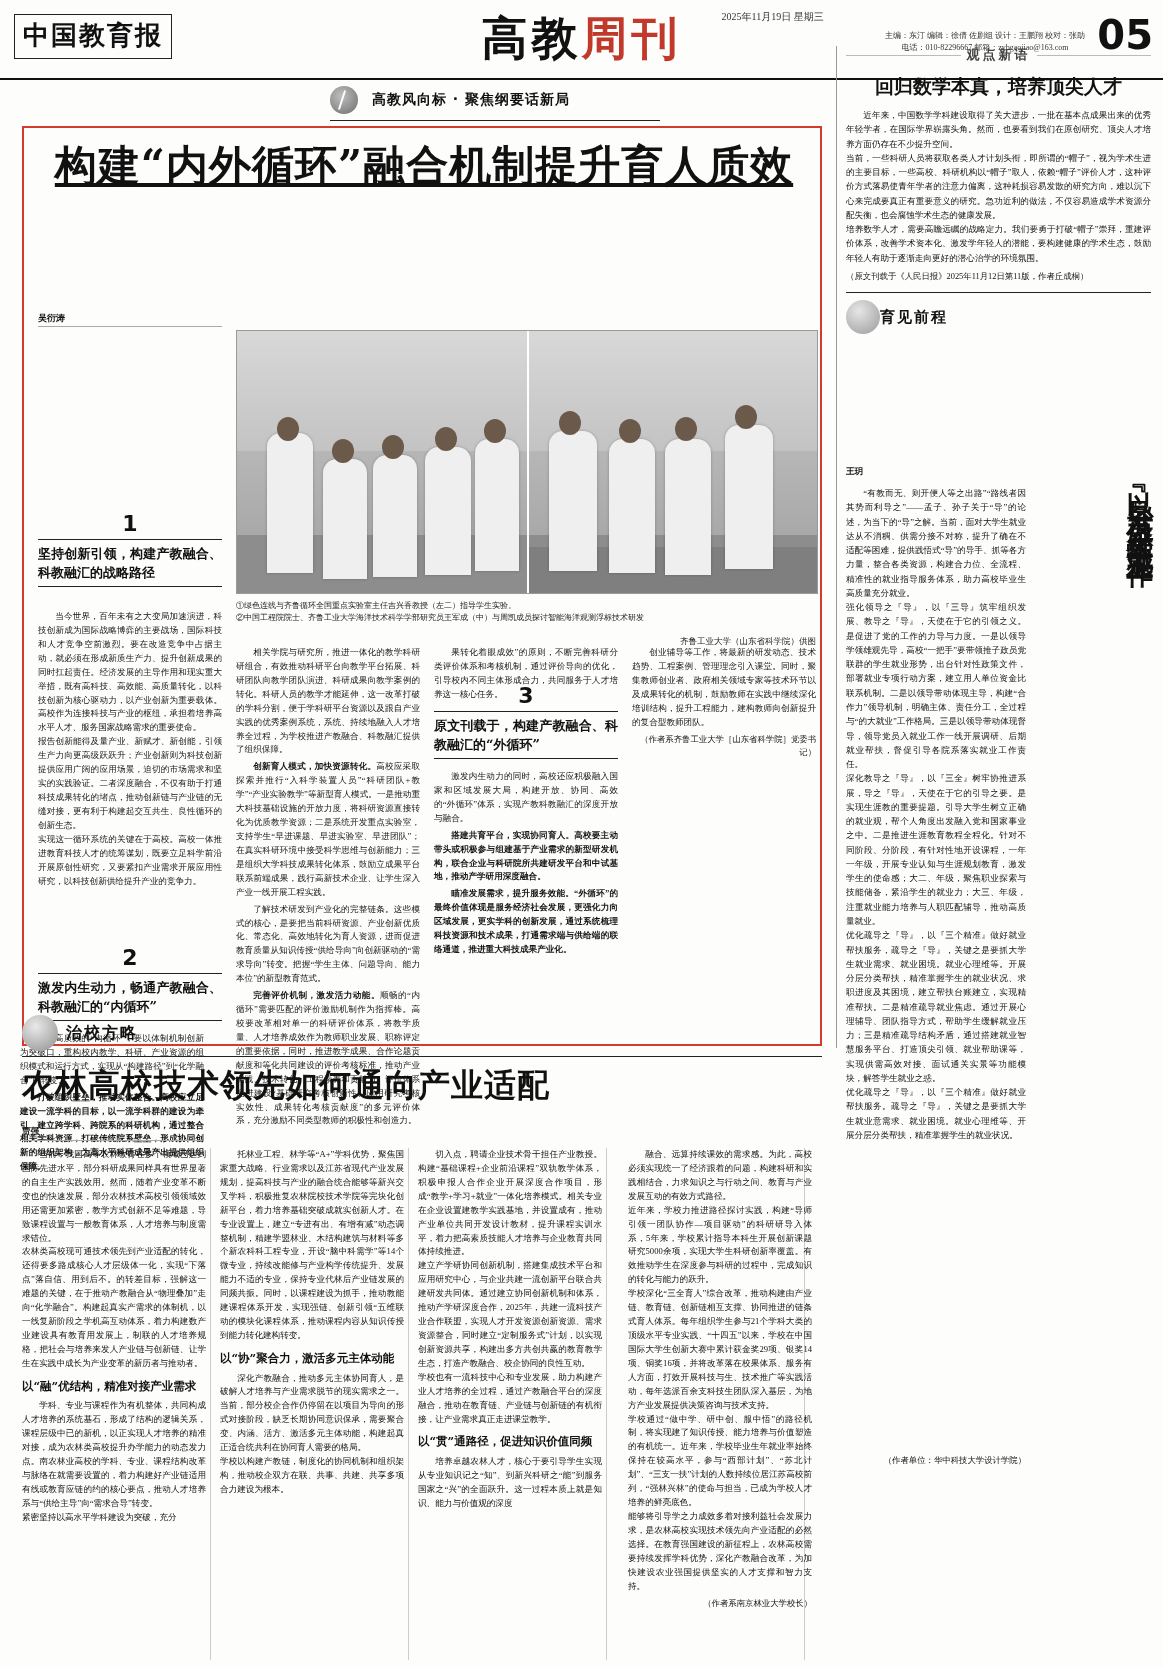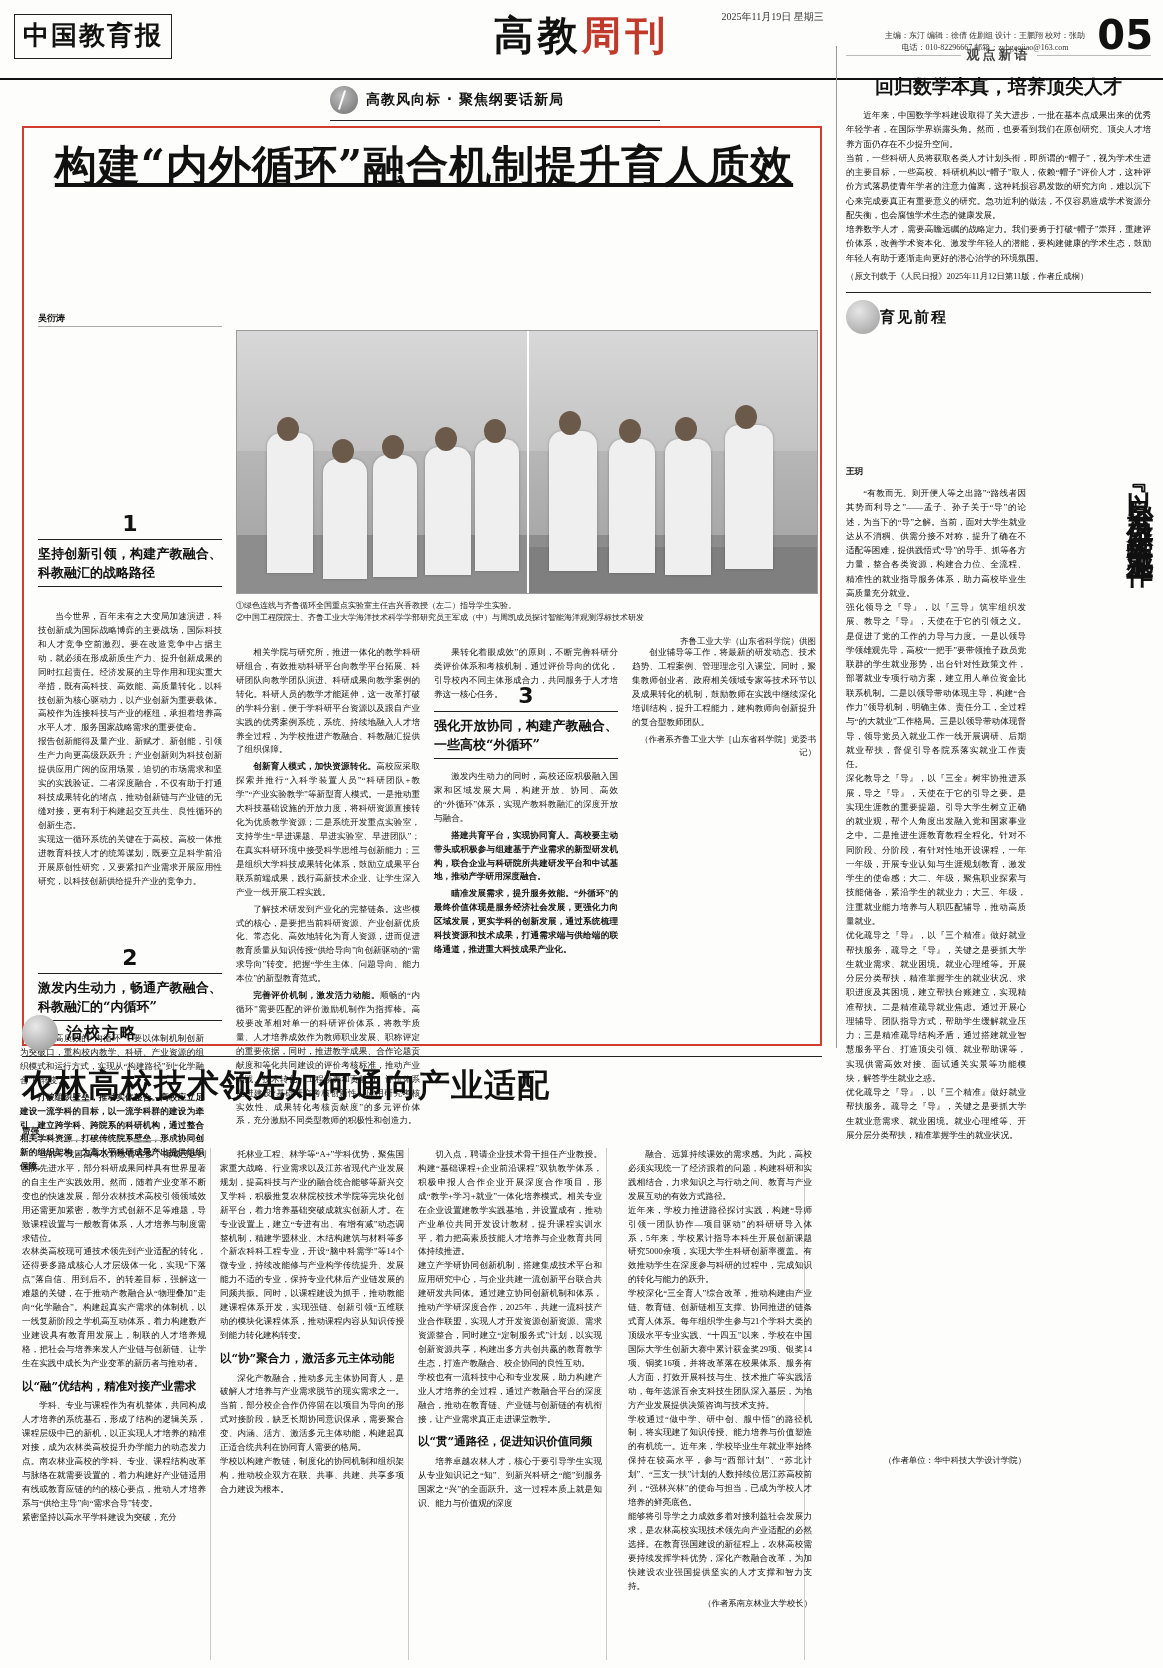--- a/index.html
+++ b/index.html
@@ -3,34 +3,34 @@
 <meta charset="utf-8">
 <style>
   html,body{margin:0;padding:0;background:#fff;}
   body{width:1163px;height:1668px;font-family:"Liberation Serif",serif;color:#111;}
   .page{position:relative;width:1163px;height:1668px;overflow:hidden;background:#fdfdfb;}
 
   
   .masthead{position:relative;height:78px;border-bottom:2px solid #111;}
   .mast-logo{position:absolute;left:14px;top:14px;font-family:"DejaVu Serif",serif;font-weight:bold;font-size:26px;letter-spacing:2px;color:#111;
     border:1px solid #222;padding:3px 8px 5px 8px;}
-  .mast-title{position:absolute;left:0;right:0;top:8px;text-align:center;font-family:"DejaVu Serif",serif;font-weight:bold;font-size:40px;letter-spacing:4px;}
+  .mast-title{position:absolute;left:0;right:0;top:8px;text-align:center;font-family:"DejaVu Serif",serif;font-weight:bold;font-size:46px;letter-spacing:4px;}
   .mast-title .red{color:#c0392b;}
   .mast-date{position:absolute;left:50%;margin-left:140px;top:10px;font-size:10px;color:#333;white-space:nowrap;}
   .mast-credits{position:absolute;right:78px;top:30px;font-size:8px;line-height:1.5;color:#333;text-align:center;white-space:nowrap;}
   .mast-page{position:absolute;right:10px;top:12px;font-family:"DejaVu Sans",sans-serif;font-weight:bold;font-size:40px;color:#111;}
 
   
   .col-text{font-size:8.6px;line-height:1.62;text-align:justify;color:#151515;}
   .col-text p{margin:0 0 3px 0;text-indent:2em;}
 
   
   .top-area{position:relative;height:985px;}
   .banner{position:absolute;left:330px;top:6px;width:330px;height:34px;}
-  .banner-label{display:flex;align-items:center;gap:8px;font-family:"DejaVu Sans",sans-serif;font-weight:bold;font-size:14px;letter-spacing:1px;color:#111;}
+  .banner-label{display:flex;align-items:center;gap:14px;font-family:"DejaVu Sans",sans-serif;font-weight:bold;font-size:14px;letter-spacing:1px;color:#111;}
   .banner-icon{width:28px;height:28px;border-radius:50%;background:radial-gradient(circle at 40% 35%,#bfbfbf,#6d6d6d);position:relative;}
   .banner-icon:after{content:"";position:absolute;left:11px;top:4px;width:2px;height:20px;background:#fff;transform:rotate(18deg);}
   .banner-line{position:absolute;left:330px;top:40px;width:330px;border-top:1px solid #222;}
 
   .redbox{position:absolute;left:22px;top:46px;width:800px;height:920px;border:2px solid #d43b2f;box-sizing:border-box;}
 
   .headline{position:absolute;left:34px;top:62px;width:780px;text-align:center;
     font-family:"DejaVu Serif",serif;font-weight:bold;font-size:42px;letter-spacing:1px;line-height:1.15;text-decoration:underline;}
 
   .art-byline{position:absolute;left:38px;top:232px;font-size:9px;font-weight:bold;}
@@ -195,21 +195,21 @@
     <div class="colA col-text">
       <p>相关学院与研究所，推进一体化的教学科研研组合，有效推动科研平台向教学平台拓展、科研团队向教学团队演进、科研成果向教学案例的转化。科研人员的教学才能延伸，这一改革打破的学科分割，便于学科研平台资源以及跟自产业实践的优秀案例系统，系统、持续地融入人才培养全过程，为学校推进产教融合、科教融汇提供了组织保障。</p>
       <p><span class="bold-run">创新育人模式，加快资源转化。</span><span>高校应采取探索并推行“入科学装置人员”“科研团队+教学”“产业实验教学”等新型育人模式。一是推动重大科技基础设施的开放力度，将科研资源直接转化为优质教学资源；二是系统开发重点实验室，支持学生“早进课题、早进实验室、早进团队”；在真实科研环境中接受科学思维与创新能力；三是组织大学科技成果转化体系，鼓励立成果平台联系前端成果，践行高新技术企业、让学生深入产业一线开展工程实践。</span></p>
       <p>了解技术研发到产业化的完整链条。这些模式的核心，是要把当前科研资源、产业创新优质化、常态化、高效地转化为育人资源，进而促进教育质量从知识传授“供给导向”向创新驱动的“需求导向”转变。把握“学生主体、问题导向、能力本位”的新型教育范式。</p>
       <p><span class="bold-run">完善评价机制，激发活力动能。</span><span>顺畅的“内循环”需要匹配的评价激励机制作为指挥棒。高校要改革相对单一的科研评价体系，将教学质量、人才培养成效作为教师职业发展、职称评定的重要依据，同时，推进教学成果、合作论题贡献度和等化共同建设的评价考核标准，推动产业实践、技术转化、工程素养和贡献力、评价体系促进建设“基础研究考核创新性、应用研究考核实效性、成果转化考核贡献度”的多元评价体系，充分激励不同类型教师的积极性和创造力。</span></p>
     </div>
 
     <div class="sec3">
       <div class="numbox">3</div>
       <div class="hr-sec"></div>
-      <div class="sub-head">强化开放协同，构建产教融合、一些高校“外循环”</div>
+      <div class="sub-head">原文刊载于，构建产教融合、科教融汇的“外循环”</div>
       <div class="hr-sec"></div>
     </div>
     <div class="sec3-body col-text">
       <p>激发内生动力的同时，高校还应积极融入国家和区域发展大局，构建开放、协同、高效的“外循环”体系，实现产教科教融汇的深度开放与融合。</p>
       <p class="bold-run">搭建共育平台，实现协同育人。高校要主动带头或积极参与组建基于产业需求的新型研发机构，联合企业与科研院所共建研发平台和中试基地，推动产学研用深度融合。</p>
       <p class="bold-run">瞄准发展需求，提升服务效能。“外循环”的最终价值体现是服务经济社会发展，更强化力向区域发展，更实学科的创新发展，通过系统梳理科技资源和技术成果，打通需求端与供给端的联络通道，推进重大科技成果产业化。</p>
     </div>
 
     <div class="colB col-text" style="top:566px;height:30px;">
       <p>果转化着眼成效”的原则，不断完善科研分类评价体系和考核机制，通过评价导向的优化，引导校内不同主体形成合力，共同服务于人才培养这一核心任务。</p>

